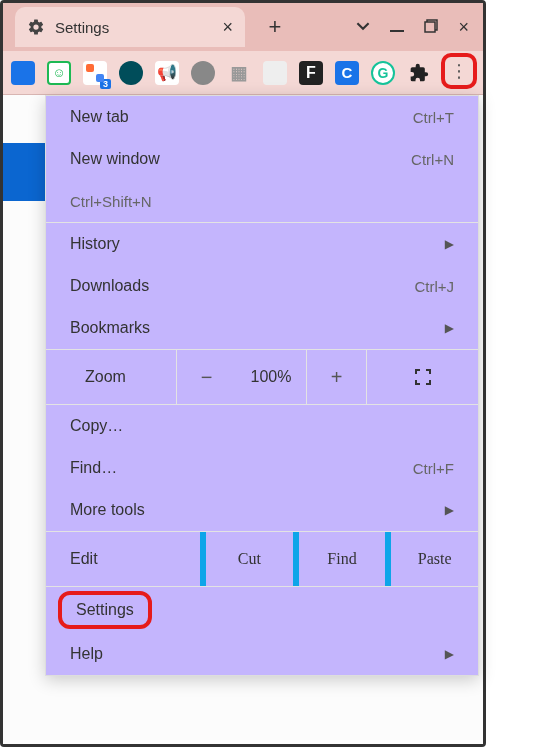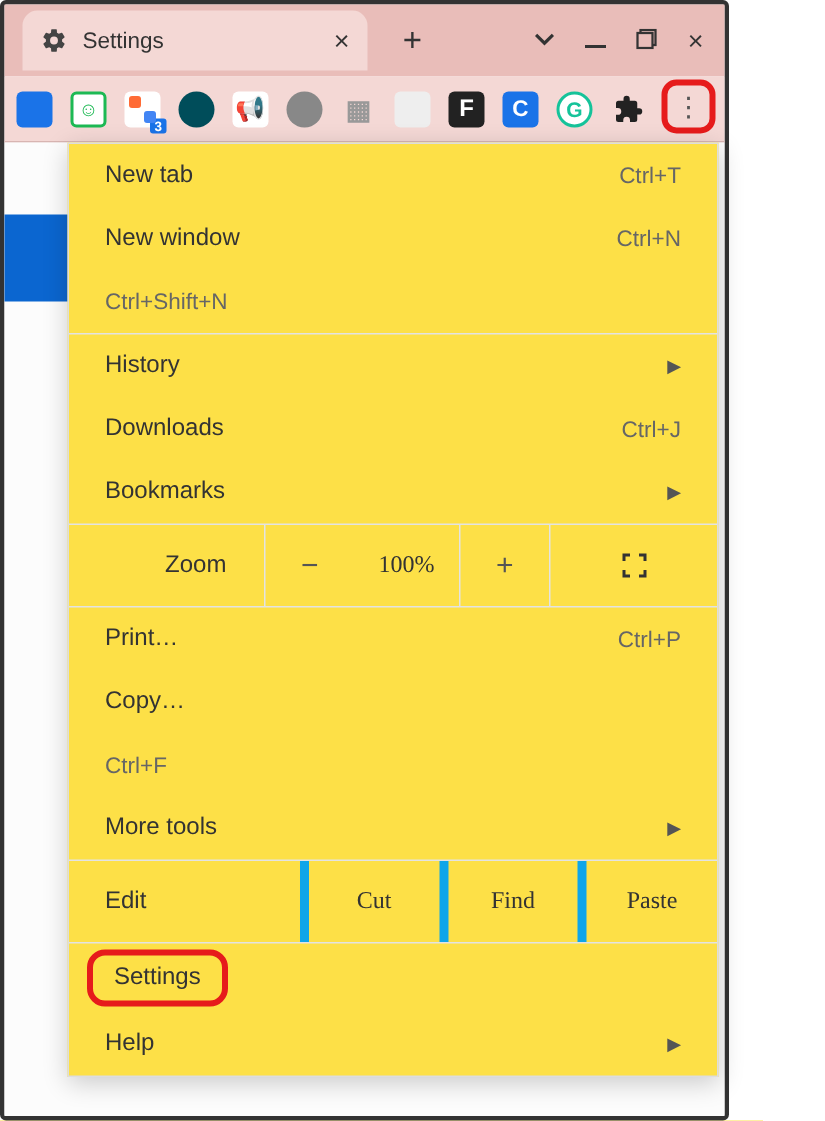--- a/index.html
+++ b/index.html
@@ -35,31 +35,31 @@
     .ext-puzzle { color: #222; font-size: 20px; }
     .badge { position: absolute; bottom: -4px; right: -4px; background: #1a73e8; color: #fff; font-size: 9px; padding: 0 3px; border-radius: 2px; }
     .kebab-btn { width: 36px; height: 36px; border: 4px solid #e61b1b; border-radius: 10px; display: flex; align-items: center; justify-content: center; position: absolute; right: 6px; top: 2px; cursor: pointer; }
     .kebab-dots { color: #555; font-size: 18px; line-height: 1; }
     
     
     .content { position: absolute; top: 92px; left: 0; right: 0; bottom: 0; background: #fcfcfc; }
     .blue-strip { position: absolute; top: 48px; left: 0; width: 110px; height: 58px; background: #0b66d0; }
     
     
-    .menu { position: absolute; top: 92px; right: 4px; width: 434px; background: #fde047; box-shadow: 0 4px 16px rgba(0,0,0,0.2); border: 1px solid #ddd; z-index: 10; }
+    .menu { position: absolute; top: 92px; right: 4px; width: 434px; background: #c4b5fd; box-shadow: 0 4px 16px rgba(0,0,0,0.2); border: 1px solid #ddd; z-index: 10; }
     .menu-item { display: flex; align-items: center; padding: 0 24px; height: 42px; cursor: pointer; }
     .mi-label { font-size: 16px; color: #333; flex: 1; }
     .mi-shortcut { font-size: 15px; color: #666; }
     .mi-arrow { color: #555; font-size: 12px; margin-left: auto; }
     .menu-divider { border-top: 1px solid #e3e3e3; }
     
     .zoom-row { display: flex; align-items: center; height: 56px; border-top: 1px solid #e3e3e3; border-bottom: 1px solid #e3e3e3; }
-    .zoom-label { width: 130px; padding-left: 39px; font-size: 16px; color: #333; text-align: center; }
+    .zoom-label { width: 130px; padding-left: 39px; font-size: 16px; color: #333; }
     .zoom-btn { width: 60px; text-align: center; font-size: 20px; color: #555; border-left: 1px solid #e3e3e3; height: 100%; display:flex; align-items:center; justify-content:center; cursor:pointer; }
-    .zoom-val { width: 70px; text-align: center; font-size: 16px; color: #333; font-family: Liberation Serif, serif; }
+    .zoom-val { width: 70px; text-align: center; font-size: 16px; color: #333; }
     .full-btn { flex: 1; border-left: 1px solid #e3e3e3; height: 100%; display:flex; align-items:center; justify-content:center; cursor:pointer; font-size: 16px; }
     
     .edit-row { display: flex; align-items: center; height: 56px; border-top: 1px solid #e3e3e3; border-bottom: 1px solid #e3e3e3; }
     .edit-label { width: 154px; padding-left: 24px; font-size: 16px; color: #333; }
     .edit-btn { flex:1; text-align: center; font-size: 16px; color: #333; border-left: 6px solid #0ea5e9; height: 100%; display:flex; align-items:center; justify-content:center; cursor:pointer;font-family:Liberation Serif, serif; }
     
     .settings-highlight { border: 4px solid #e61b1b; border-radius: 12px; padding: 6px 14px; display: inline-block; }
     .menu-item.settings { padding: 4px 12px; height: auto; }
   </style>
 </head>
@@ -159,27 +159,24 @@
       <span class="zoom-val">100%</span>
       <span class="zoom-btn">+</span>
       <span class="full-btn">
         <svg width="18" height="18" viewBox="0 0 18 18" fill="none">
           <path d="M2 6V2h4M12 2h4v4M16 12v4h-4M6 16H2v-4" stroke="#333" stroke-width="2"></path>
         </svg>
       </span>
     </div>
 
     <div class="menu-item">
-      <span class="mi-label">Print…</span>
-      <span class="mi-shortcut">Ctrl+P</span>
-    </div>
-    <div class="menu-item">
       <span class="mi-label">Copy…</span>
     </div>
     <div class="menu-item">
+      <span class="mi-label">Find…</span>
       <span class="mi-shortcut">Ctrl+F</span>
     </div>
     <div class="menu-item">
       <span class="mi-label">More tools</span>
       <span class="mi-arrow">▶</span>
     </div>
 
     <div class="edit-row">
       <span class="edit-label">Edit</span>
       <span class="edit-btn">Cut</span>

